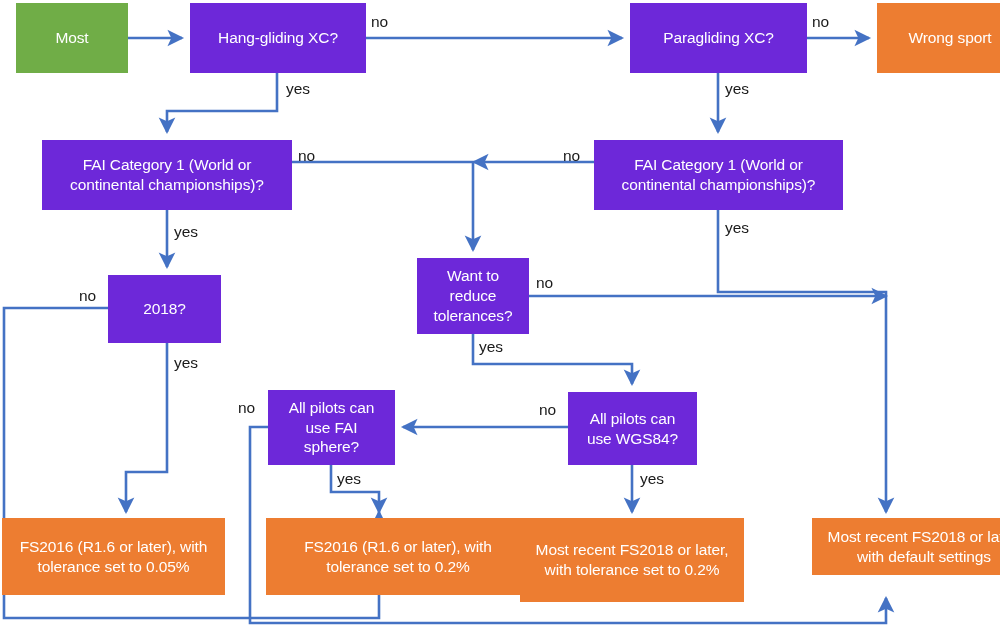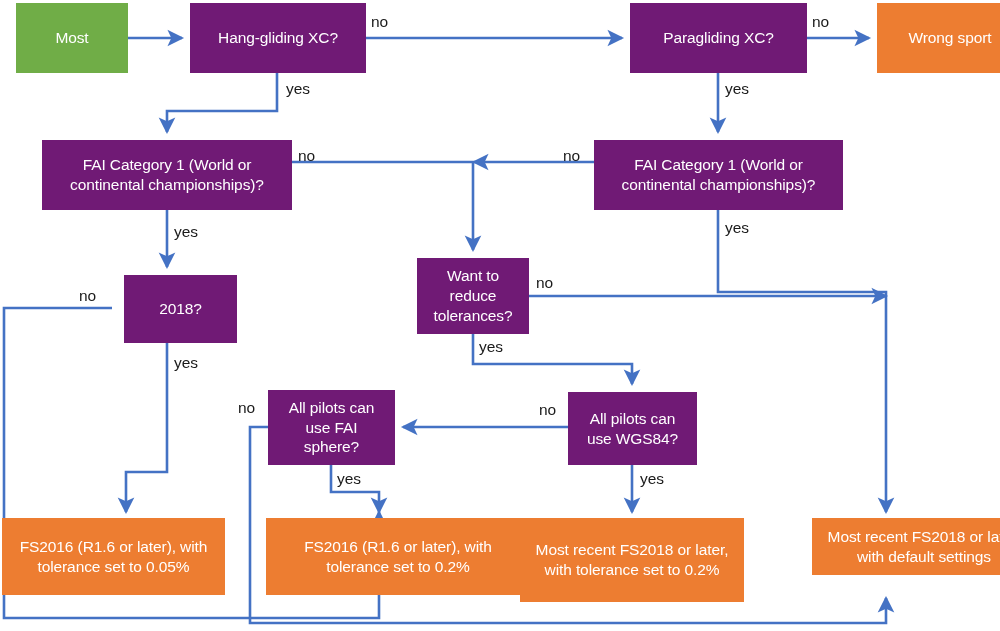--- a/index.html
+++ b/index.html
@@ -29,21 +29,21 @@
     align-items: center;
     justify-content: center;
     text-align: center;
     color: #ffffff;
     font-size: 15.5px;
     line-height: 1.28;
     padding: 2px 6px;
     white-space: pre-line;
     letter-spacing: -0.1px;
   }
-  .node.process { background: #701a75; }
+  .node.process { background: #6d28d9; }
   .node.start   { background: #70ad47; }
   .node.result  { background: #ed7d31; }
   .edge-label {
     position: absolute;
     color: #1a1a1a;
     font-size: 15.5px;
     line-height: 1;
     white-space: nowrap;
     font-family: "Liberation Sans", sans-serif;
   }
@@ -102,21 +102,21 @@
   <div class="node process" style="left:190px; top:3px; width:176px; height:70px;">Hang-gliding XC?</div>
 
   <div class="node process" style="left:630px; top:3px; width:177px; height:70px;">Paragliding XC?</div>
 
   <div class="node result" style="left:877px; top:3px; width:146px; height:70px;">Wrong sport</div>
 
   <div class="node process" style="left:42px; top:140px; width:250px; height:70px;">FAI Category 1 (World or continental championships)?</div>
 
   <div class="node process" style="left:594px; top:140px; width:249px; height:70px;">FAI Category 1 (World or continental championships)?</div>
 
-  <div class="node process" style="left:124px; top:275px; width:113px; height:68px;">2018?</div>
+  <div class="node process" style="left:108px; top:275px; width:113px; height:68px;">2018?</div>
 
   <div class="node process" style="left:417px; top:258px; width:112px; height:76px;">Want to
 reduce
 tolerances?</div>
 
   <div class="node process" style="left:268px; top:390px; width:127px; height:75px;">All pilots can
 use FAI
 sphere?</div>
 
   <div class="node process" style="left:568px; top:392px; width:129px; height:73px;">All pilots can

